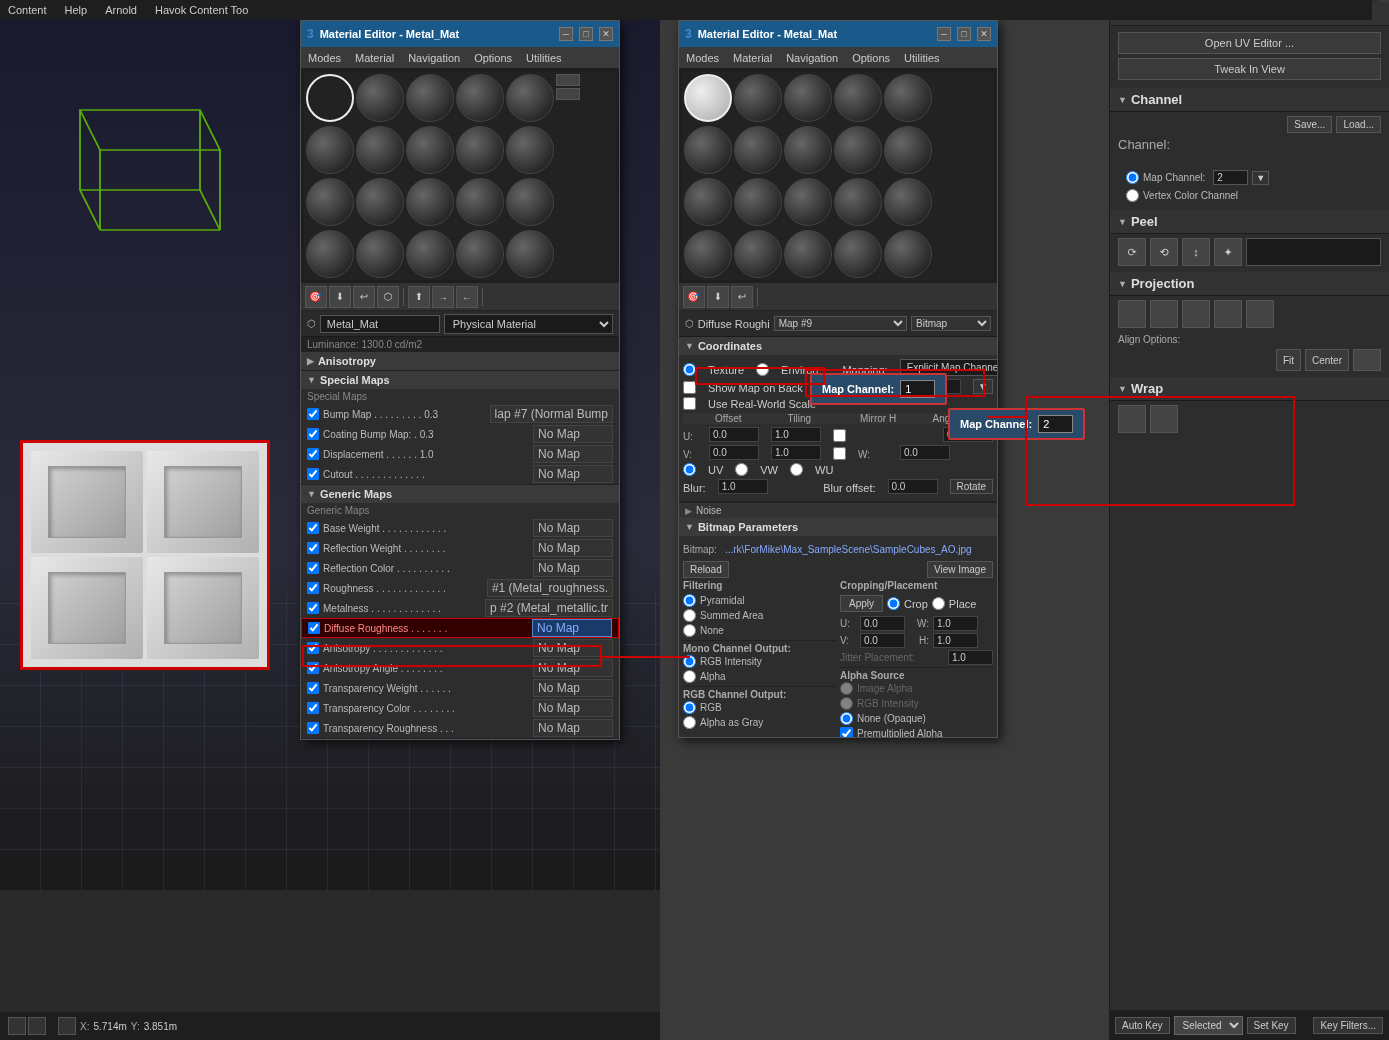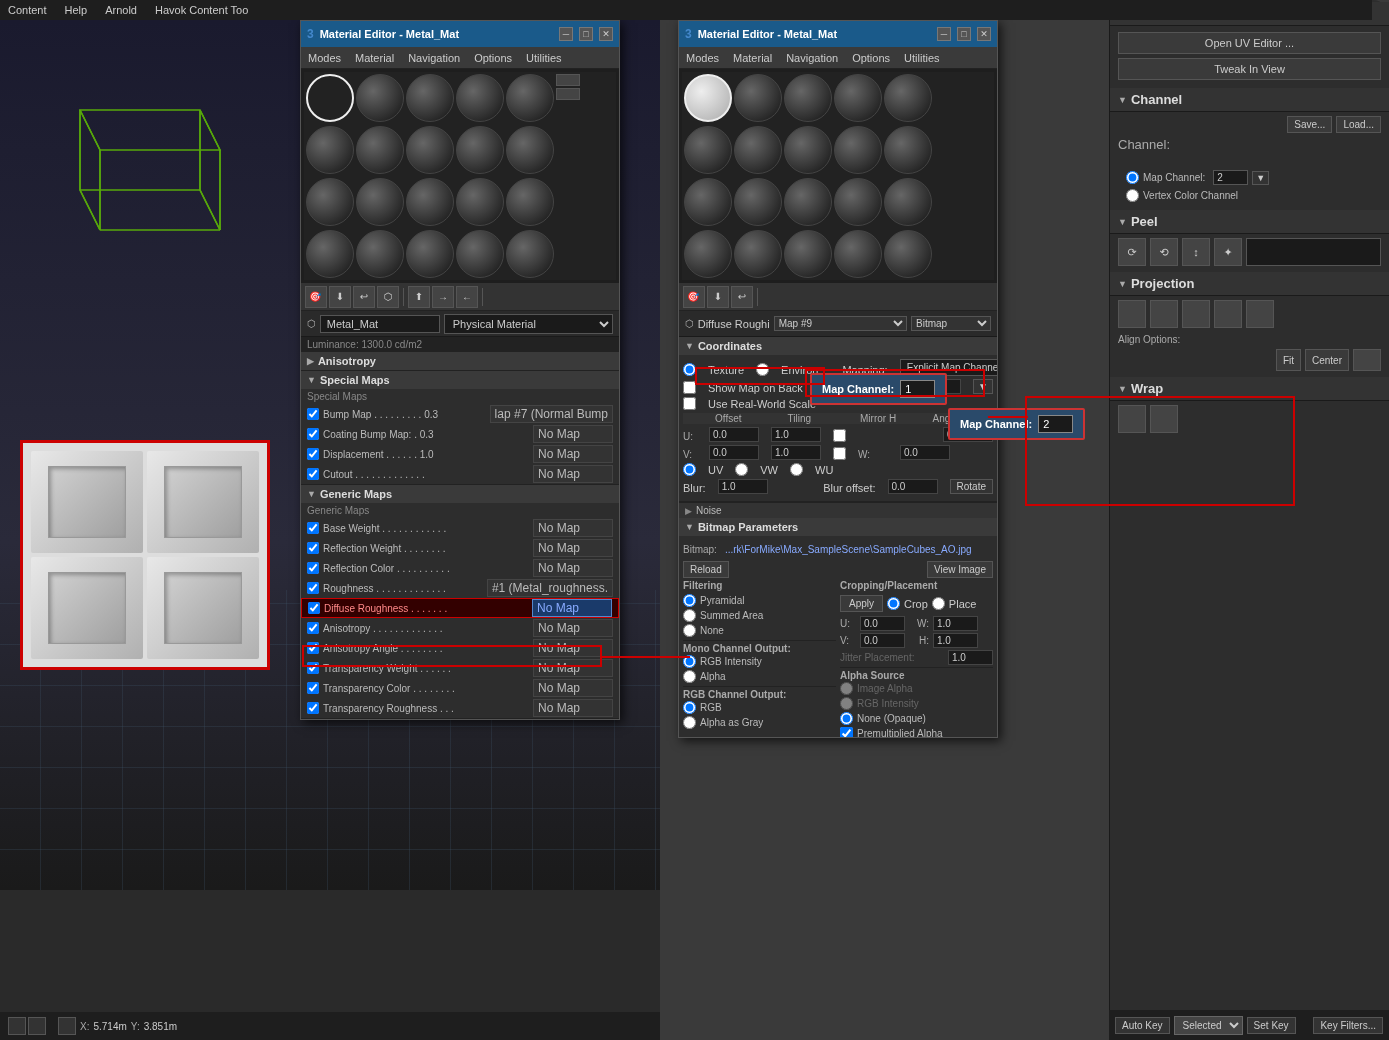--- a/index.html
+++ b/index.html
@@ -319,20 +319,25 @@
       <div class="prop-row">
         <input type="checkbox" class="prop-checkbox" checked="" style="">
         <span class="prop-label">Reflection Color . . . . . . . . . .</span>
         <div class="prop-map">No Map</div>
       </div>
       <div class="prop-row">
         <input type="checkbox" class="prop-checkbox" checked="" style="">
         <span class="prop-label">Roughness . . . . . . . . . . . . .</span>
         <div class="prop-map">#1 (Metal_roughness.</div>
       </div>
+      <div class="prop-row">
+        <input type="checkbox" class="prop-checkbox" checked="" style="">
+        <span class="prop-label">Metalness . . . . . . . . . . . . .</span>
+        <div class="prop-map">p #2 (Metal_metallic.tr</div>
+      </div>
       <div class="prop-row highlighted-row">
         <input type="checkbox" class="prop-checkbox" checked="" style="">
         <span class="prop-label" style="color:#ff8888;">Diffuse Roughness . . . . . . .</span>
         <div class="prop-map highlighted">No Map</div>
       </div>
       <div class="prop-row">
         <input type="checkbox" class="prop-checkbox" checked="" style="">
         <span class="prop-label">Anisotropy . . . . . . . . . . . . .</span>
         <div class="prop-map">No Map</div>
       </div>

